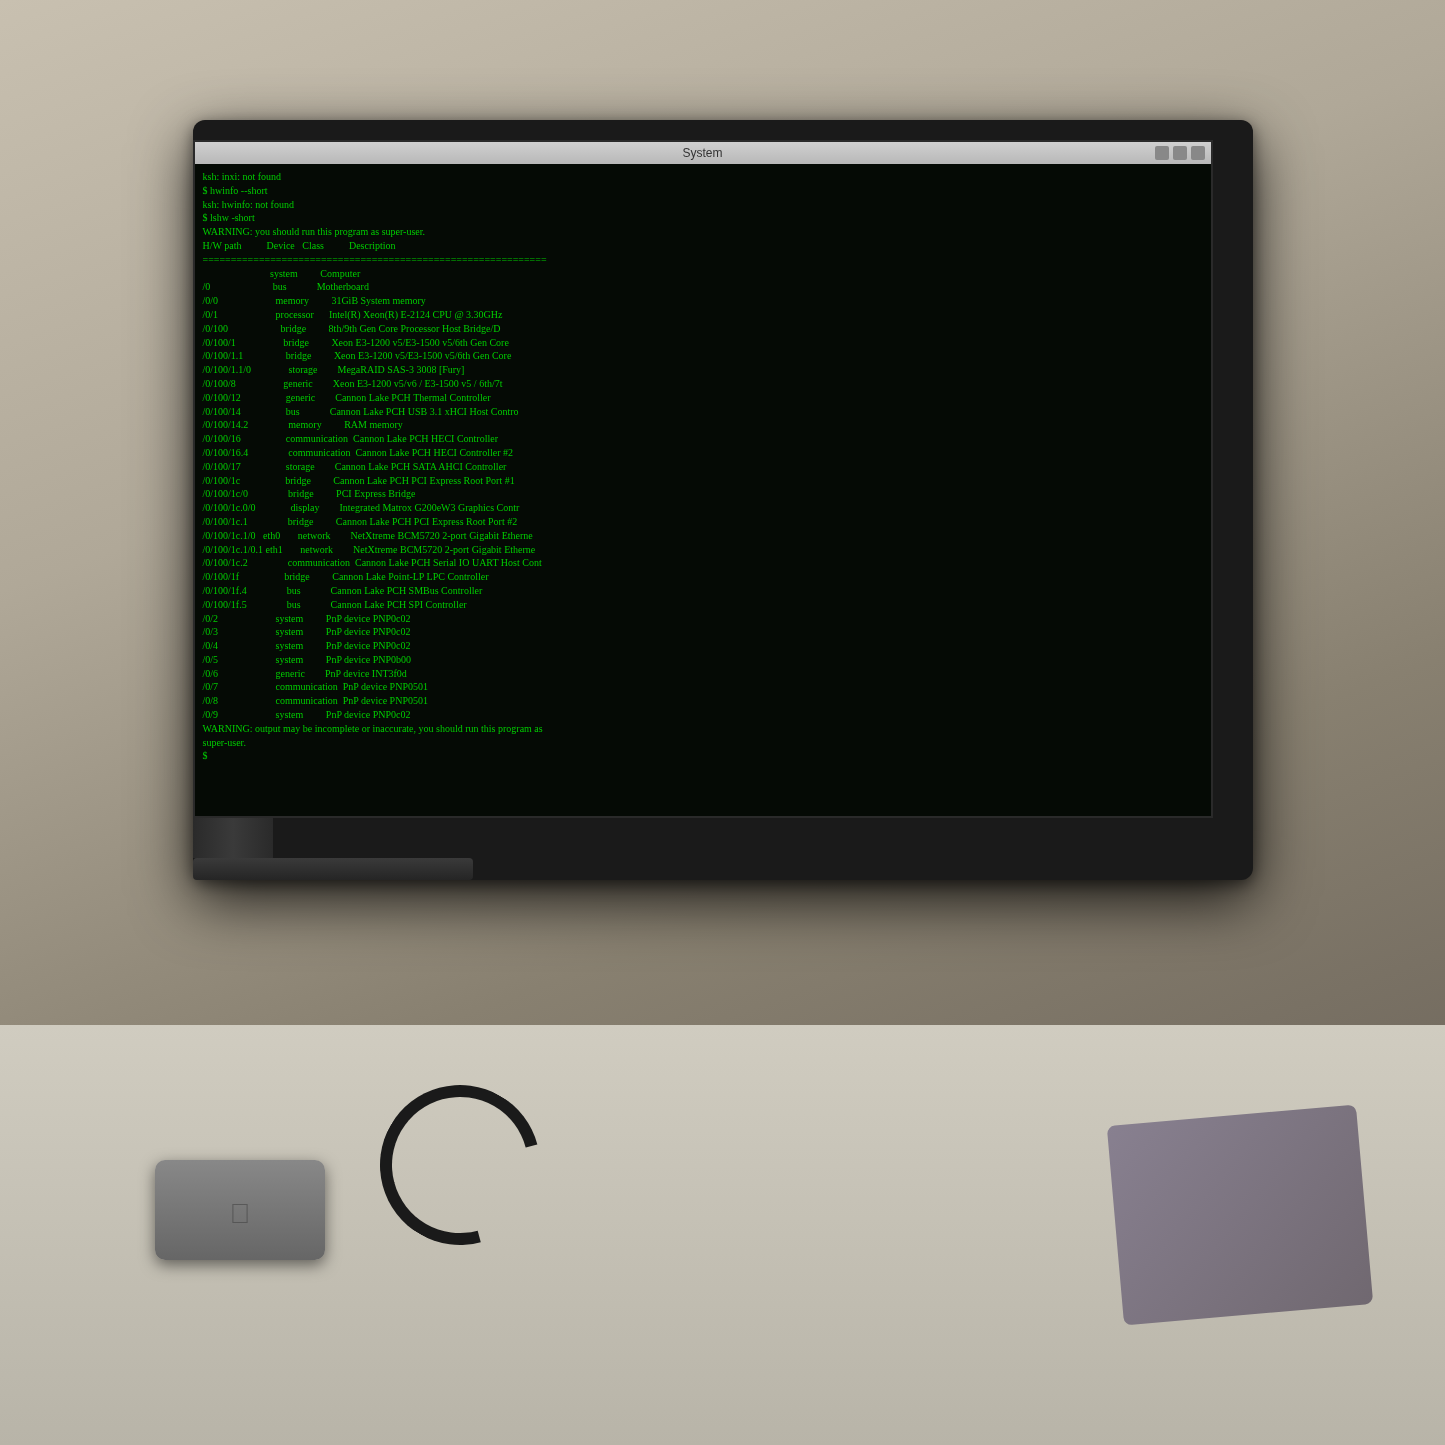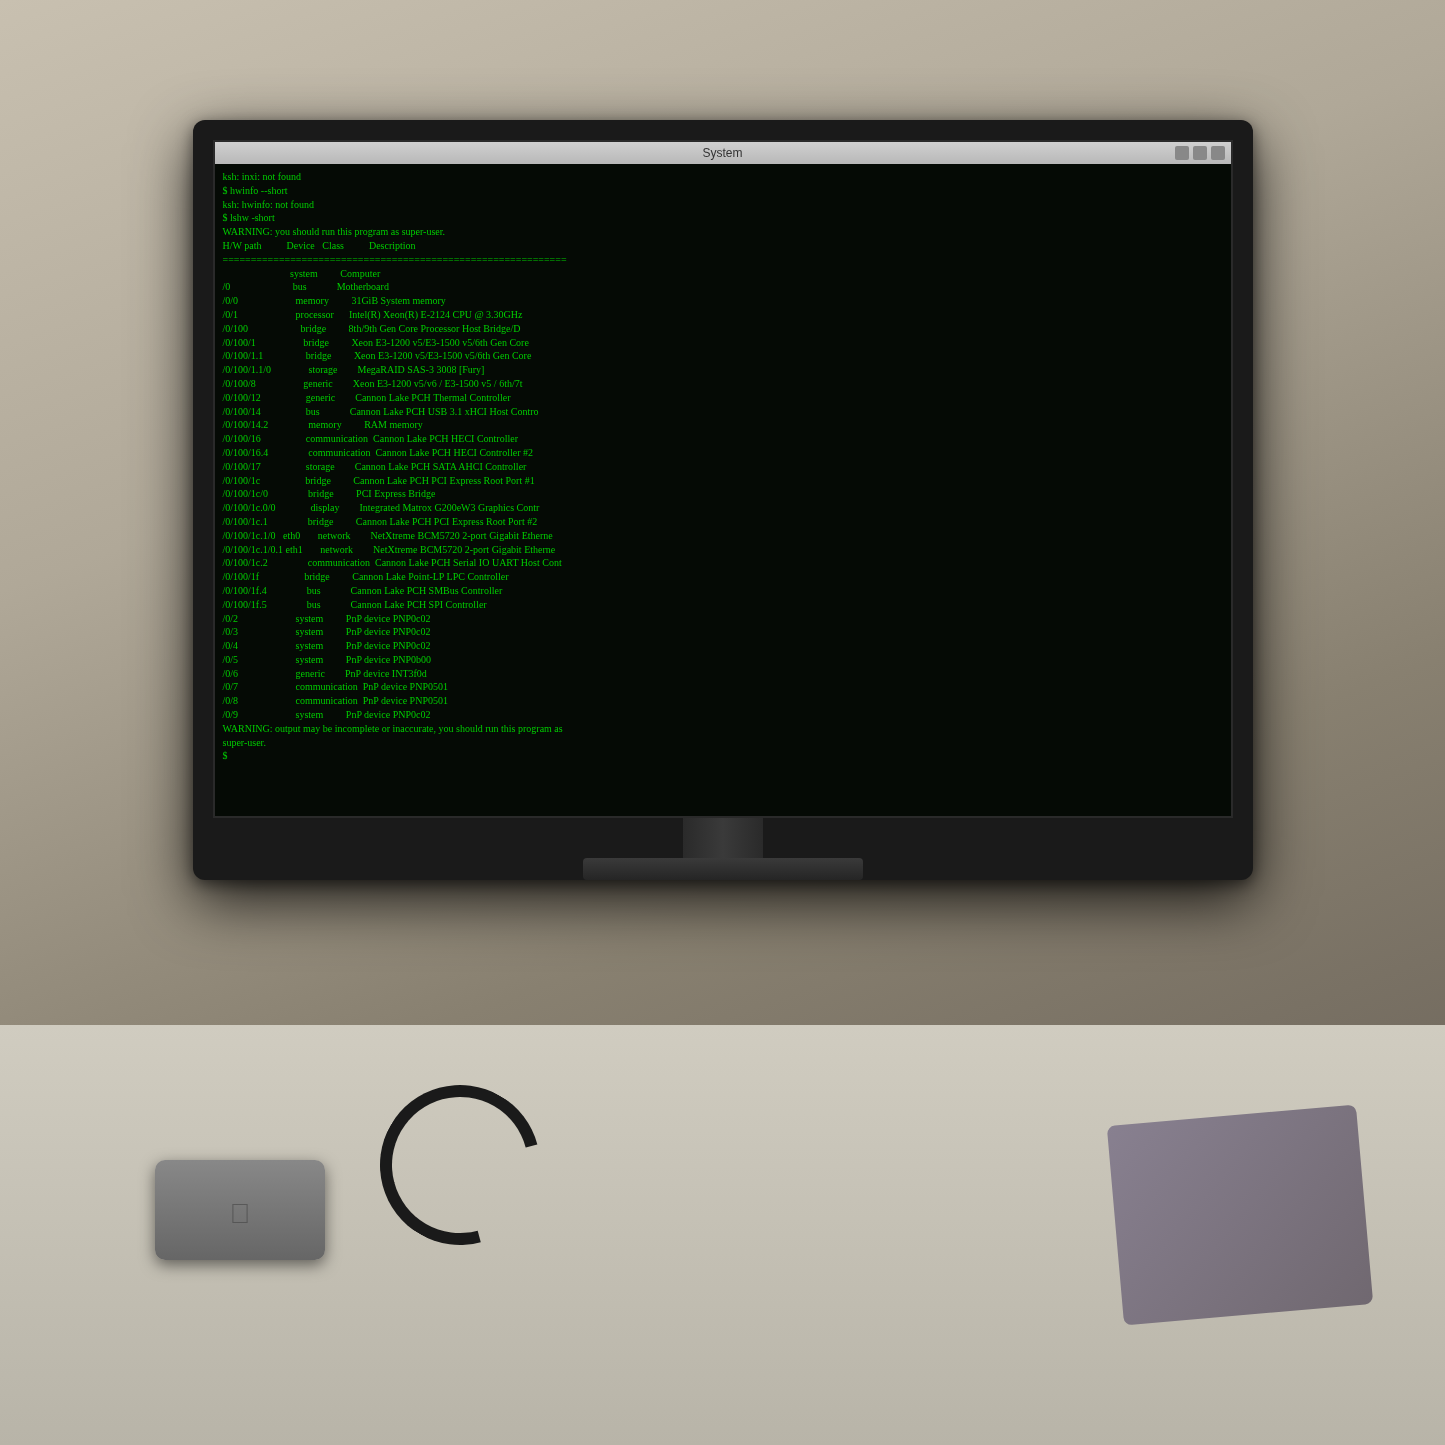--- a/index.html
+++ b/index.html
@@ -43,21 +43,20 @@
       left: 50%;
       transform: translateX(-50%);
       width: 1060px;
       height: 760px;
       background: #1a1a1a;
       border-radius: 12px;
       box-shadow: 0 20px 60px rgba(0,0,0,0.8), 0 4px 15px rgba(0,0,0,0.5);
       z-index: 10;
       display: flex;
       flex-direction: column;
-      align-items: center;
     }
 
     
     .monitor-screen {
       width: 1020px;
       height: 680px;
       margin-top: 20px;
       background: #0a0a0a;
       border: 2px solid #2a2a2a;
       position: relative;

